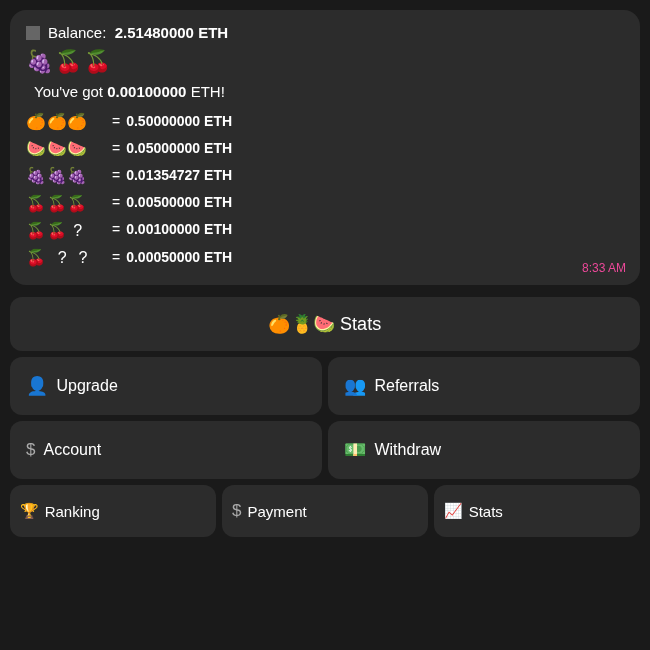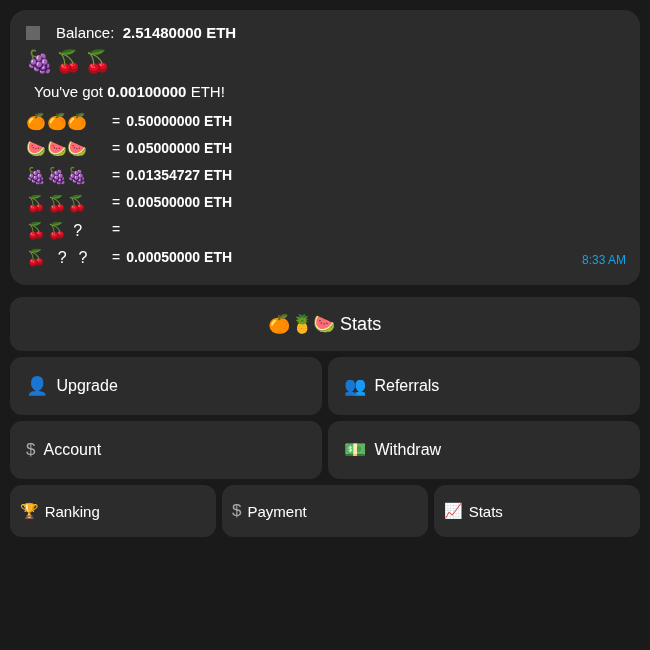--- a/index.html
+++ b/index.html
@@ -20,21 +20,21 @@
       background-color: #2c2c2c;
       border-radius: 16px;
       padding: 14px 16px;
       margin: 10px 10px 6px 10px;
       position: relative;
     }
 
     .balance-line {
       display: flex;
       align-items: center;
-      gap: 16px;
+      gap: 8px;
       margin-bottom: 4px;
       font-size: 15px;
       text-align: right;
     }
 
     .balance-line .square-icon {
       width: 14px;
       height: 14px;
       background: #666;
       display: inline-block;
@@ -88,24 +88,24 @@
       margin: 0 2px;
     }
 
     .eth-value {
       font-weight: 600;
       color: #ffffff;
     }
 
     .timestamp {
       position: absolute;
-      bottom: 18px;
+      bottom: 10px;
       right: 14px;
       font-size: 12px;
-      color: #0ea5e9;
+      color: #ec4899;
     }
 
     
     .bottom-nav {
       padding: 6px 10px;
       display: flex;
       flex-direction: column;
       gap: 6px;
     }
 
@@ -207,20 +207,21 @@
       <span class="eth-value">0.01354727 ETH</span>
     </div>
     <div class="fruit-row">
       <span class="fruit-emojis">🍒🍒🍒</span>
       <span class="equals">=</span>
       <span class="eth-value">0.00500000 ETH</span>
     </div>
     <div class="fruit-row">
       <span class="fruit-emojis">🍒🍒 ?</span>
       <span class="equals">=</span>
+      <span class="eth-value">0.00100000 ETH</span>
     </div>
     <div class="fruit-row">
       <span class="fruit-emojis">🍒 &nbsp;? &nbsp;?</span>
       <span class="equals">=</span>
       <span class="eth-value">0.00050000 ETH</span>
     </div>
   </div>
 
   <div class="timestamp">8:33 AM</div>
 </div>

